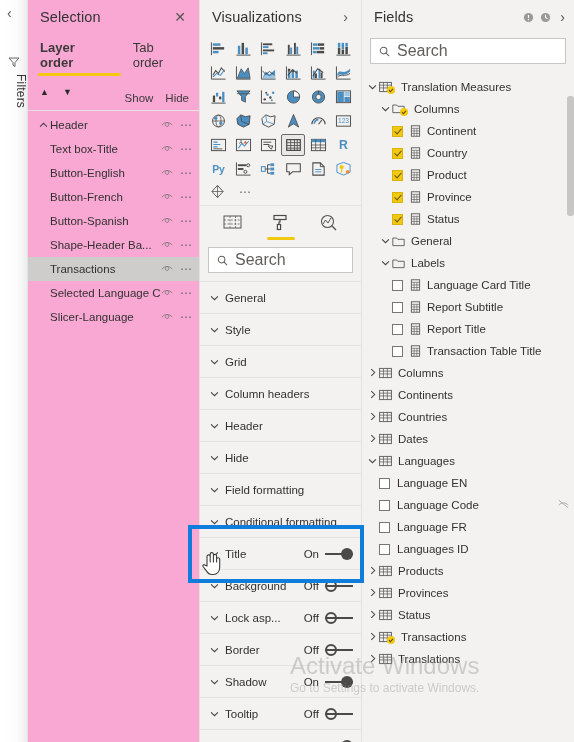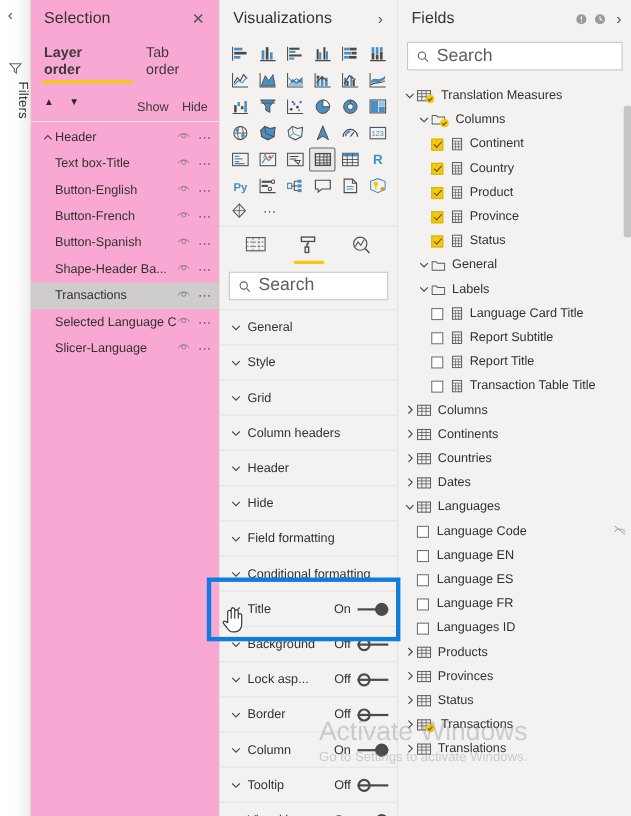--- a/index.html
+++ b/index.html
@@ -759,21 +759,21 @@
           <span class="state">Off</span>
           <span class="toggle off">
             <span class="track"></span>
             <span class="knob"></span>
           </span>
         </div>
         <div class="fmt-row">
           <span class="chev"><svg width="9" height="6" viewBox="0 0 10 7">
               <path d="M1 1.5 L5 5.5 L9 1.5" fill="none" stroke="#444" stroke-width="1.2"></path>
             </svg></span>
-          <span class="lbl">Column</span>
+          <span class="lbl">Shadow</span>
           <span class="state">On</span>
           <span class="toggle on">
             <span class="track"></span>
             <span class="knob"></span>
           </span>
         </div>
         <div class="fmt-row">
           <span class="chev"><svg width="9" height="6" viewBox="0 0 10 7">
               <path d="M1 1.5 L5 5.5 L9 1.5" fill="none" stroke="#444" stroke-width="1.2"></path>
             </svg></span>
@@ -1040,35 +1040,30 @@
             <svg width="13" height="12" viewBox="0 0 14 13">
               <rect x="0.6" y="1.5" width="12.8" height="10" fill="none" stroke="#5b5b5b" stroke-width="1"></rect>
               <path d="M0.6 4.5 H13.4 M0.6 7.5 H13.4 M4.8 1.5 V11.5 M9 1.5 V11.5" stroke="#5b5b5b" stroke-width="0.8"></path>
             </svg>
           </span>
           <span class="nm">Languages</span>
         </div>
         <div class="fld-row">
           <span style="flex:0 0 17px"></span>
           <span class="cbox "></span>
+          <span class="nm">Language EN</span>
+        </div>
+        <div class="fld-row">
+          <span style="flex:0 0 17px"></span>
+          <span class="cbox "></span>
           <span class="nm">Language Code</span>
           <span class="hidden-eye"><svg width="13" height="10" viewBox="0 0 14 10">
               <path d="M2 6.5 C4 3 10 3 12 6.5" fill="none" stroke="#777" stroke-width="1"></path>
               <path d="M2 1 L12 9" stroke="#777" stroke-width="1"></path>
             </svg></span>
-        </div>
-        <div class="fld-row">
-          <span style="flex:0 0 17px"></span>
-          <span class="cbox "></span>
-          <span class="nm">Language EN</span>
-        </div>
-        <div class="fld-row">
-          <span style="flex:0 0 17px"></span>
-          <span class="cbox "></span>
-          <span class="nm">Language ES</span>
         </div>
         <div class="fld-row">
           <span style="flex:0 0 17px"></span>
           <span class="cbox "></span>
           <span class="nm">Language FR</span>
         </div>
         <div class="fld-row">
           <span style="flex:0 0 17px"></span>
           <span class="cbox "></span>
           <span class="nm">Languages ID</span>

